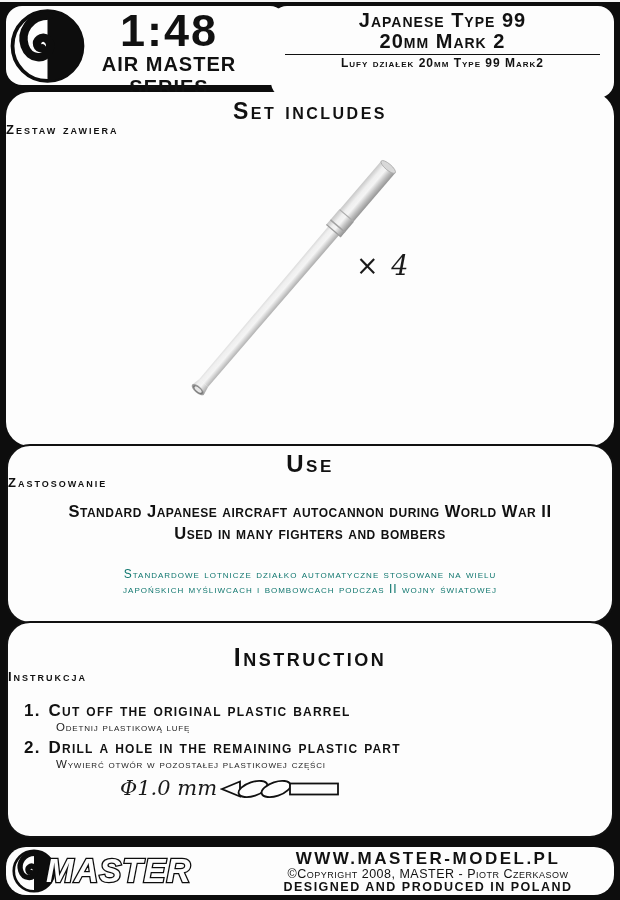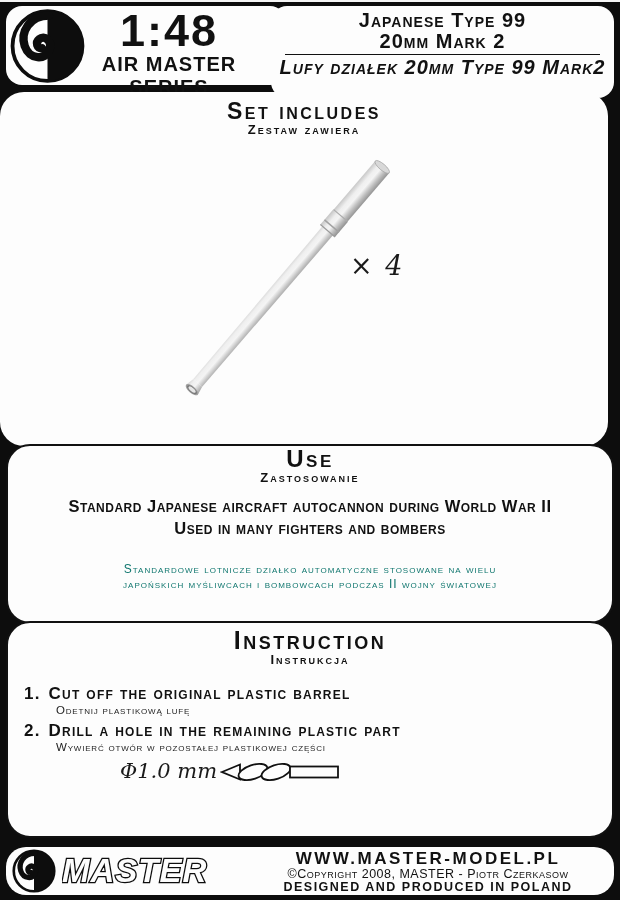--- a/index.html
+++ b/index.html
@@ -18,52 +18,52 @@
   .hdr-left .logo { position:absolute; left:3px; top:2px; }
   .hdr-text { position:absolute; left:82px; top:2px; width:162px; text-align:center; }
   .scale { font-size:45px; font-weight:bold; letter-spacing:2px; line-height:1.0; }
   .series { font-size:20px; font-weight:bold; letter-spacing:1px; margin-top:0px; }
   .prodcode { font-size:23px; font-weight:bold; letter-spacing:4px; margin-top:12px; }
 
   .hdr-right { left:271px; top:6px; width:343px; height:92px; border-radius:16px; padding-top:4px; }
   .title1, .title2 { font-size:20px; font-weight:bold; letter-spacing:1px; line-height:1.05; text-align:center; }
   .title3 { font-size:13px; font-weight:bold; letter-spacing:1.5px; line-height:1.1; text-align:center; }
   .hdr-rule { border:none; border-top:1.5px solid #111; margin:2px 14px 1px 14px; }
-  .title4 { font-size:20px; font-weight:bold; letter-spacing:1px; text-align:center;font-style:italic; }
+  .title4 { font-size:12px; font-weight:bold; letter-spacing:1px; text-align:center; }
 
   
-  .set-box { left:0; top:92px; width:608px; height:354px; border-radius:24px; }
+  .set-box { left:6px; top:92px; width:608px; height:354px; border-radius:24px; }
   .h-en { font-size:23px; font-weight:bold; letter-spacing:2.5px; text-align:center; line-height:1.05; }
-  .h-pl { font-size:13px; font-weight:bold; letter-spacing:2px; text-align:center; line-height:1.15; }
+  .h-pl { font-size:13px; font-weight:bold; letter-spacing:2px; line-height:1.15; }
   .set-box .h-en { padding-top:7px; }
   .qty { position:absolute; left:350px; top:158px; font-family:"DejaVu Serif", serif;
          font-style:italic; font-size:27px; color:#1a1a1a; letter-spacing:2px; }
   .barrel-wrap { position:absolute; left:109px; top:50px; }
 
   .use-box { left:6px; top:444px; width:608px; height:180px; border-radius:24px; border:2.5px solid #111; }
-  .use-box .h-en { font-size:24px; }
+  .use-box .h-en { padding-top:5px; font-size:24px; }
   .use-desc { margin-top:9px; }
   .use-en { font-size:16.5px; font-weight:bold; letter-spacing:0.5px; line-height:1.35; text-align:center; white-space:nowrap; }
   .use-pl { margin-top:22px; font-size:12px; letter-spacing:1px; line-height:1.25; text-align:center; color:#0f766e; }
 
   .instr-box { left:6px; top:621px; width:608px; height:217px; border-radius:24px; border:2.5px solid #111; }
-  .instr-box .h-en { padding-top:4px; font-size:25px; }
+  .instr-box .h-en { padding-top:21px; font-size:25px; }
   .steps { margin-top:16px; margin-left:16px; }
   .step-en { font-size:17px; font-weight:bold; letter-spacing:1.2px; white-space:nowrap; }
   .step-num { display:inline-block; margin-right:8px; }
   .step-pl { font-size:11.5px; letter-spacing:0.8px; margin:0 0 5px 32px; color:#222; }
   .drill-row { margin:3px 0 3px 96px; height:28px; position:relative; }
   .drill-label { position:absolute; left:0; top:1px; font-family:"DejaVu Serif", serif;
                  font-style:italic; font-size:21px; color:#1a1a1a; }
   .drill-svg { position:absolute; left:100px; top:2px; }
 
   
   .footer-box { left:6px; top:847px; width:608px; height:48px; border-radius:20px; }
   .footer-box .logo { position:absolute; left:6px; top:2px; }
-  .brand-svg { position:absolute; left:56px; top:5px; }
+  .brand-svg { position:absolute; left:40px; top:5px; }
   .footer-right { position:absolute; left:242px; top:3px; width:360px; text-align:center; }
   .site { font-size:17px; font-weight:bold; letter-spacing:2.5px; line-height:1.0; }
   .copyright { font-size:12.5px; letter-spacing:0.5px; line-height:1.15; }
   .madein { font-size:12.5px; font-weight:bold; letter-spacing:1.5px; line-height:1.1; }
 </style>
 </head>
 <body>
 
 <div class="page">
 

